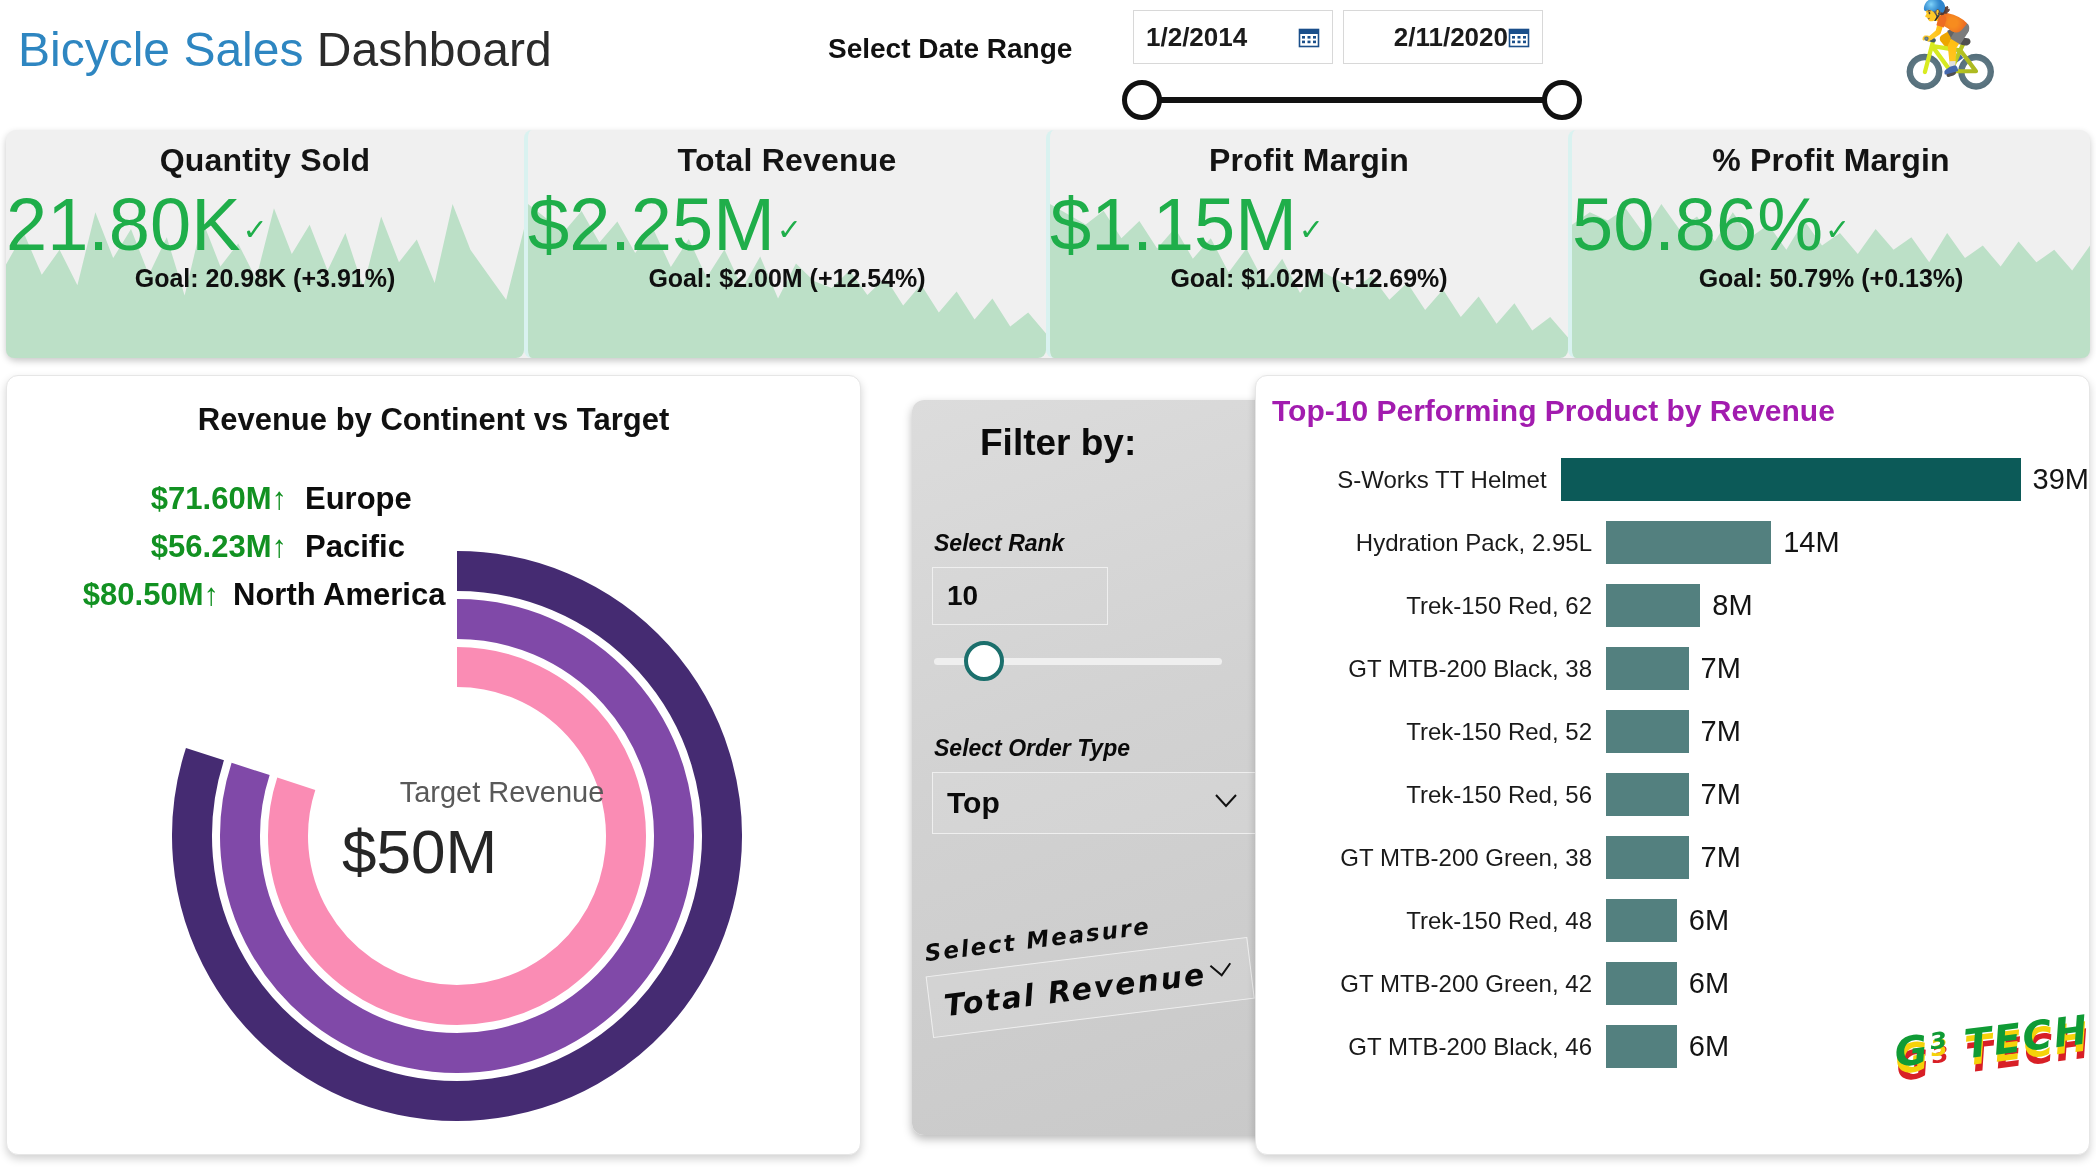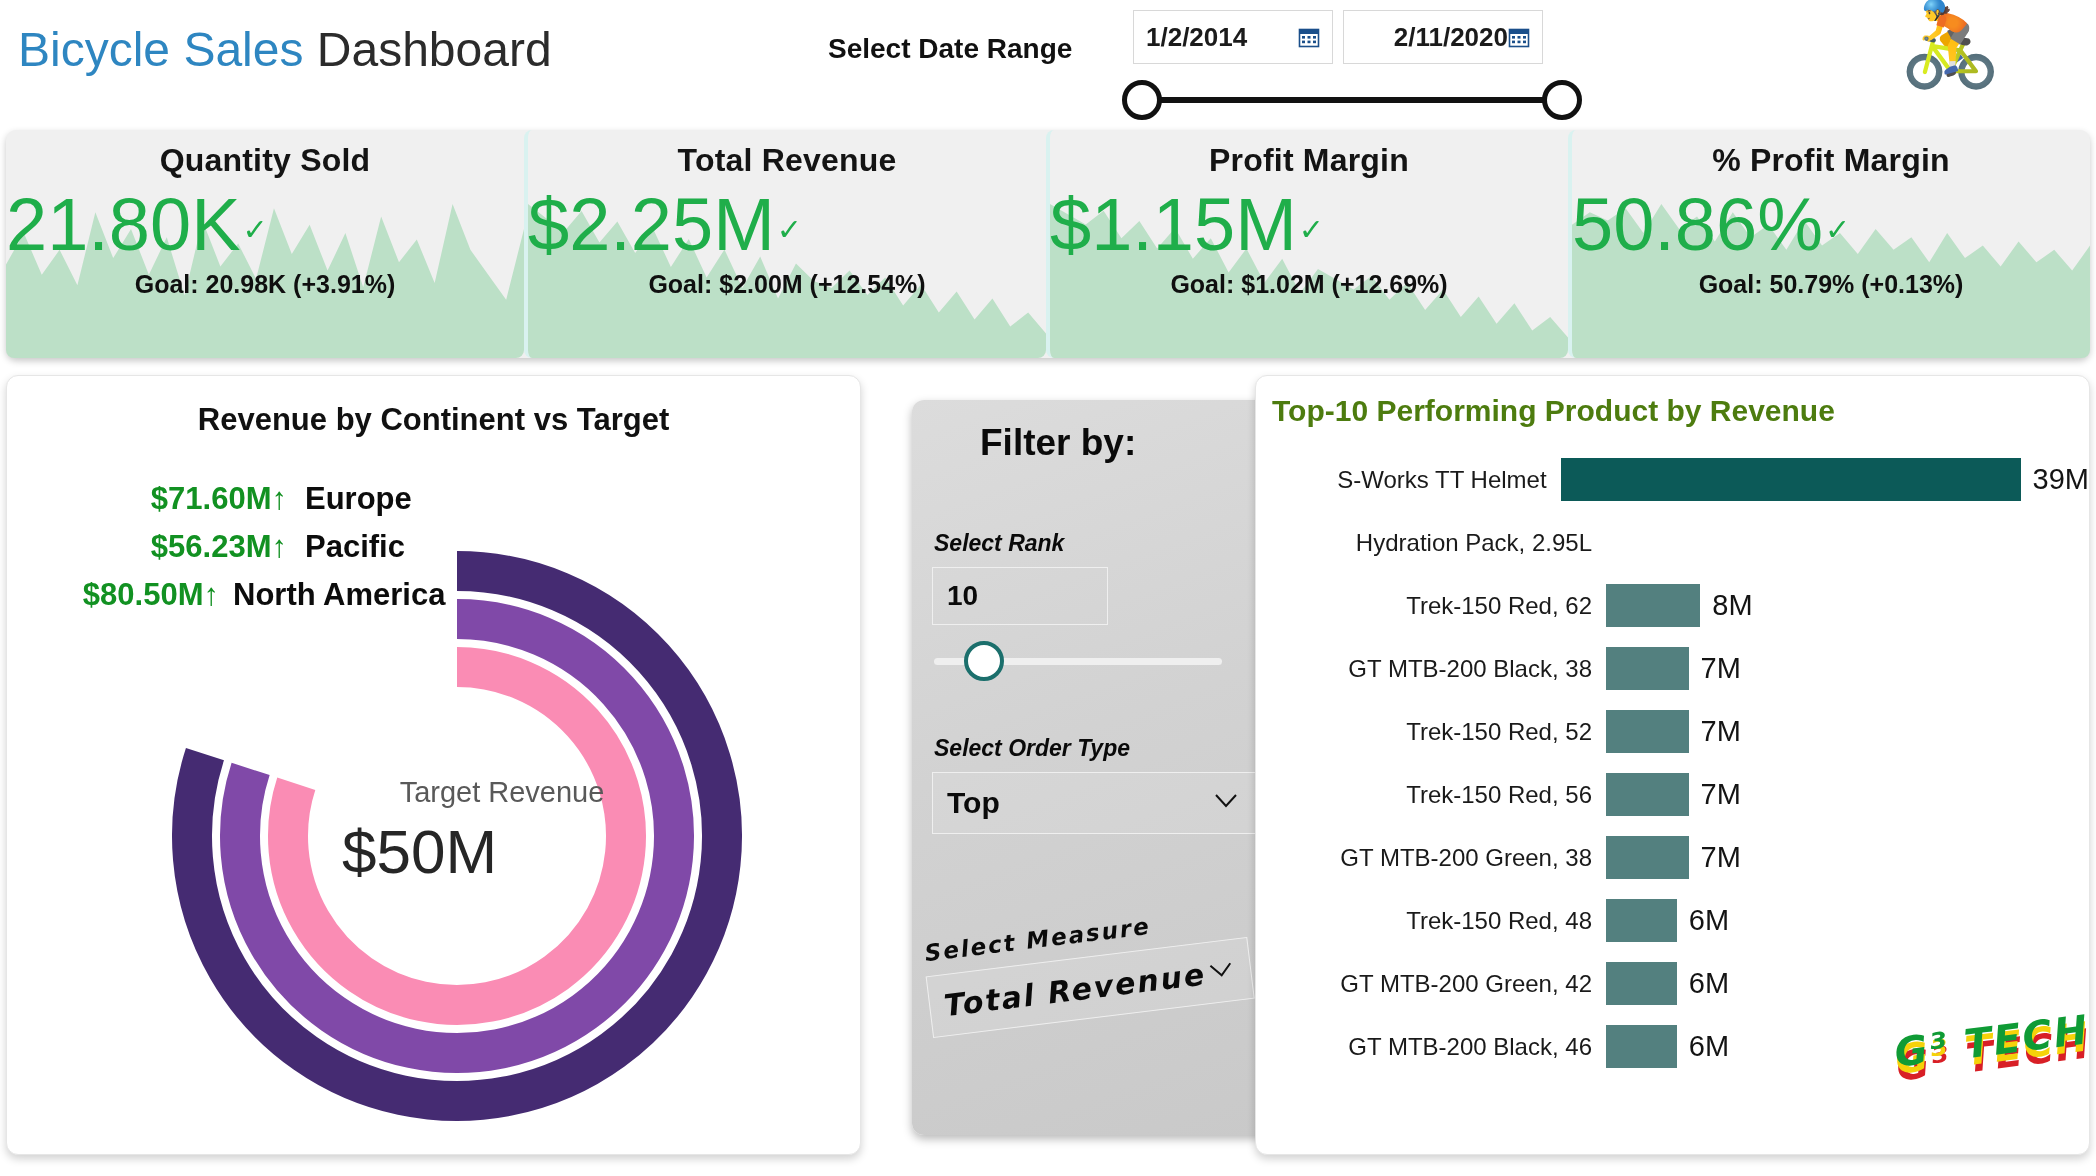--- a/index.html
+++ b/index.html
@@ -58,21 +58,21 @@
     position: relative; text-align: center; margin-top: 12px;
     font-size: 32px; font-weight: bold; color: #141414; letter-spacing: .2px;
   }
   .kpi .kval {
     position: relative; text-align: left; margin-top: 8px;
     font-size: 74px; font-weight: 400; color: #1FAE4A; line-height: 1.04;
     white-space: nowrap;
   }
   .kpi .kval .chk { font-size: 30px; color: #1FAE4A; vertical-align: 10px; margin-left: 2px; }
   .kpi .kgoal {
-    position: relative; text-align: center; margin-top: 6px;
+    position: relative; text-align: center; 
     font-size: 25px; font-weight: bold; color: #0f0f0f;
   }
 
   
   .card-radial {
     position: absolute; left: 6px; top: 375px; width: 855px; height: 780px;
     background: #fff; border: 1px solid #e6e6e6; border-radius: 12px;
     box-shadow: 0 4px 9px rgba(0,0,0,.18);
   }
   .radial-title {
@@ -128,21 +128,21 @@
     font-size: 30px; font-weight: bold; color: #0a0a0a;
   }
   .fselect .chev { position: absolute; right: 16px; top: 50%; width: 26px; height: 26px; margin-top: -16px; }
 
   
   .card-bars {
     position: absolute; left: 1255px; top: 375px; width: 835px; height: 780px;
     background: #fff; border: 1px solid #e6e6e6; border-radius: 12px;
     box-shadow: 0 4px 9px rgba(0,0,0,.18);
   }
-  .bars-title { margin: 18px 0 0 16px; font-size: 30px; font-weight: bold; color: #4d7c0f; }
+  .bars-title { margin: 18px 0 0 16px; font-size: 30px; font-weight: bold; color: #a21caf; }
   .bars-list { position: absolute; left: 0; top: 72px; width: 100%; }
   .bar-row { display: flex; align-items: center; height: 63px; }
   .bar-row .blabel {
     width: 350px; text-align: right; padding-right: 14px;
     font-size: 24px; color: #1a1a1a; white-space: nowrap;
   }
   .bar-row .bwrap { flex: 1; display: flex; align-items: center; }
   .bar-row .bbar { height: 43px; background: #53807F; }
   .bar-row.top .bbar { background: #0C5A58; }
   .bar-row .bval { font-size: 29px; color: #141414; margin-left: 12px; white-space: nowrap; }
@@ -318,20 +318,24 @@
     <div class="bars-list" id="bars-list">
         <div class="bar-row top">
           <span class="blabel">S-Works TT Helmet</span>
           <span class="bwrap">
             <span class="bbar" style="width: 460px; background: rgb(12, 90, 88);"></span>
             <span class="bval">39M</span>
           </span>
         </div>
         <div class="bar-row">
           <span class="blabel">Hydration Pack, 2.95L</span>
+          <span class="bwrap">
+            <span class="bbar" style="width: 165.128px; background: rgb(83, 128, 127);"></span>
+            <span class="bval">14M</span>
+          </span>
         </div>
         <div class="bar-row">
           <span class="blabel">Trek-150 Red, 62</span>
           <span class="bwrap">
             <span class="bbar" style="width: 94.359px; background: rgb(83, 128, 127);"></span>
             <span class="bval">8M</span>
           </span>
         </div>
         <div class="bar-row">
           <span class="blabel">GT MTB-200 Black, 38</span>

